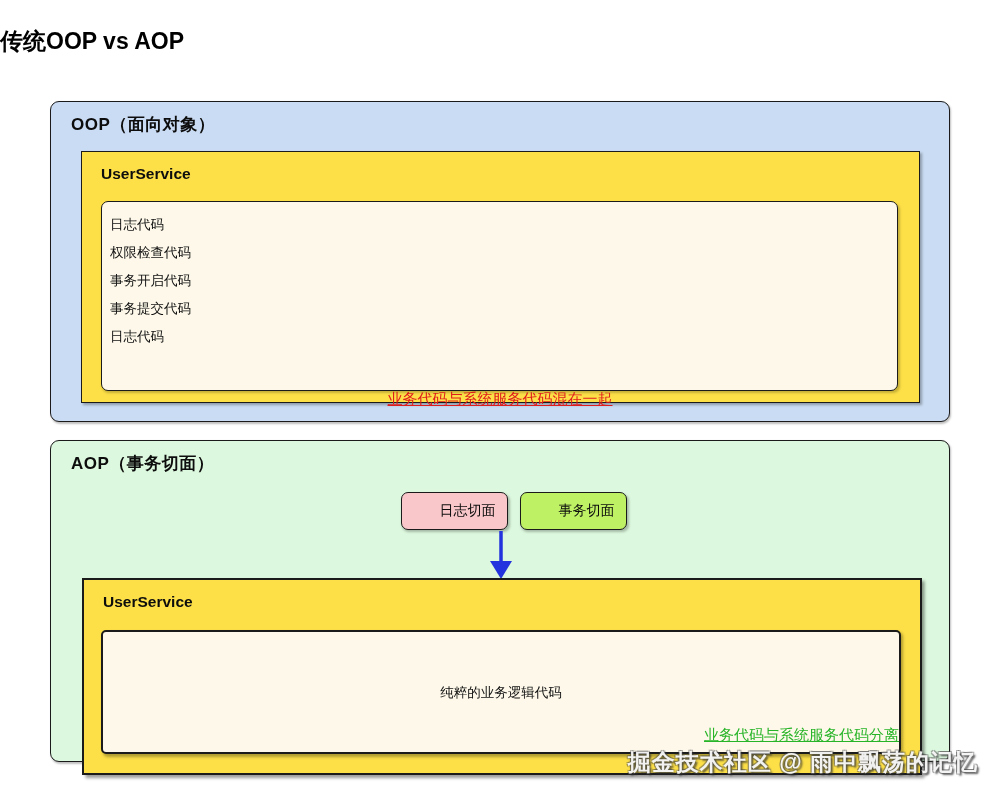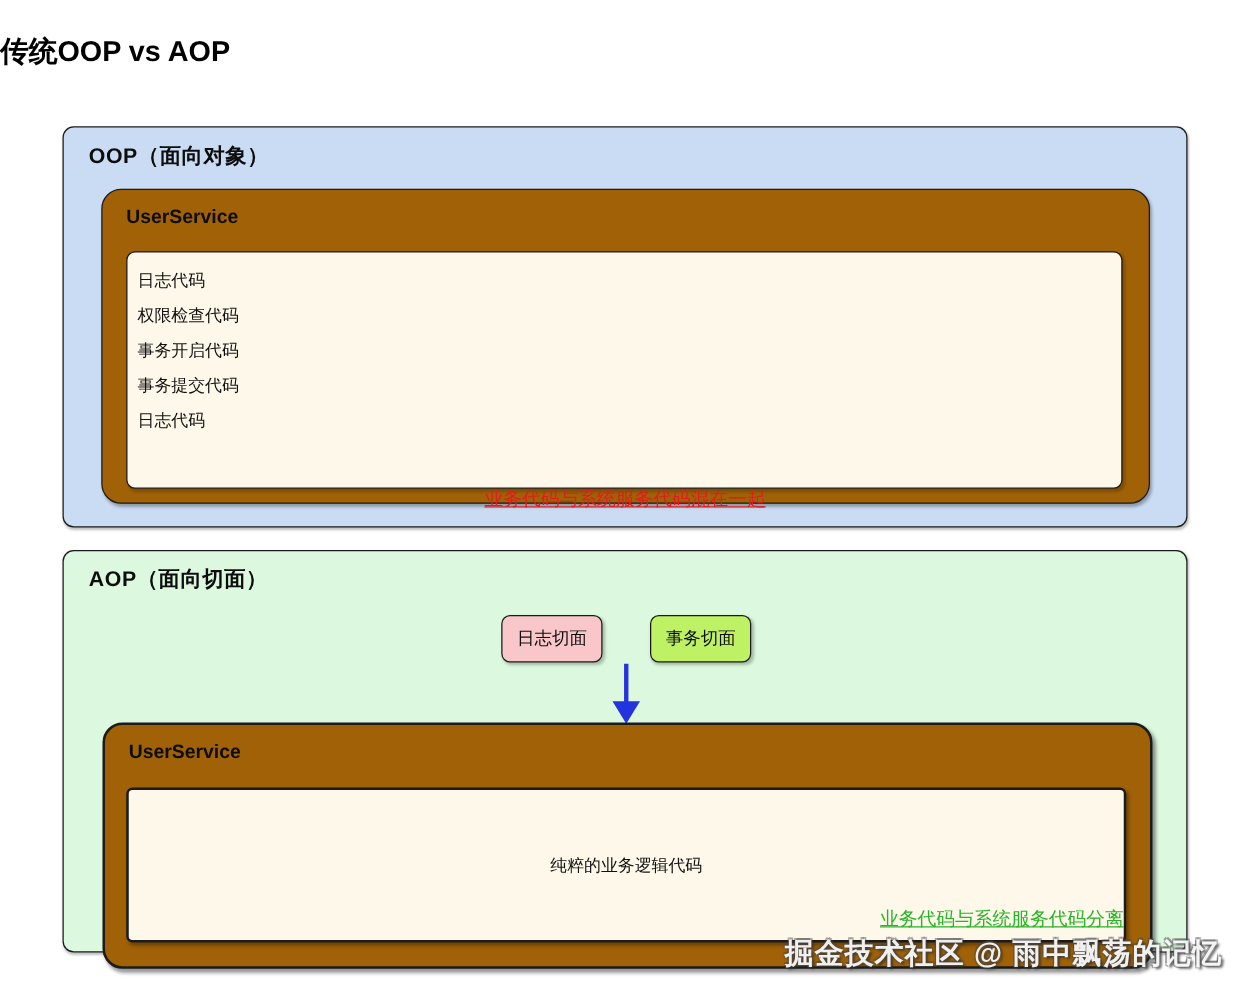--- a/index.html
+++ b/index.html
@@ -18,22 +18,22 @@
     border:1.5px solid #1b1b1b; border-radius:9px;
     box-shadow:1px 1.5px 2px rgba(0,0,0,0.25);
   }
   .panel.oop { top:101px; height:319px; background:#cadcf3; }
   .panel.aop { top:440px; height:320px; background:#dcf8de; }
   .panel-label {
     position:absolute; left:20px; top:11px;
     font-size:17px; font-weight:bold; color:#0d0d0d; letter-spacing:0.5px;
   }
   .service {
-    position:absolute; background:#a16207;
-    border:1.4px solid #1b1b1b; border-radius:16px;
+    position:absolute; background:#fde047;
+    border:1.4px solid #1b1b1b; border-radius:0;
     box-shadow:1.5px 2px 2.5px rgba(0,0,0,0.3);
   }
   .service.oop-service { left:30px; top:49px; width:837px; height:250px; }
   .service.aop-service { left:31px; top:137px; width:836px; height:193px; border-width:2px; box-shadow:2.5px 3px 3px rgba(0,0,0,0.4); }
   .service-label {
     position:absolute; left:19px; top:13px;
     font-size:15.5px; font-weight:bold; color:#0d0d0d;
   }
   .codebox {
     position:absolute; background:#fdf8e9;
@@ -50,20 +50,21 @@
     position:absolute; left:0; width:100%; top:288px;
     text-align:center; font-size:15px; color:#e01d1d;
     text-decoration:underline; z-index:5;
   }
   .aspect {
     position:absolute; top:51px; width:79px; height:36px;
     border:1.4px solid #1b1b1b; border-radius:7px;
     display:flex; align-items:center; justify-content:center;
     font-size:14px; color:#0d0d0d;
     box-shadow:1.5px 2px 2.5px rgba(0,0,0,0.25);
+    padding-left:26px;
   }
   .aspect-log { left:350px; background:#f9c7ca; }
   .aspect-tx  { left:469px; background:#bef264; }
   .down-arrow { position:absolute; left:436px; top:89px; }
   .pure-text {
     position:absolute; left:0; width:100%; top:52px;
     text-align:center; font-size:13.5px; color:#111;
   }
   .aop-caption {
     position:absolute; left:0; width:100%; bottom:7px;
@@ -101,21 +102,21 @@
         <div class="code-line">事务开启代码</div>
         <div class="code-line">事务提交代码</div>
         <div class="code-line">日志代码</div>
       </div>
     </div>
 
     <div class="oop-caption">业务代码与系统服务代码混在一起</div>
   </div>
 
   <div class="panel aop">
-    <div class="panel-label">AOP（面向切面）</div>
+    <div class="panel-label">AOP（事务切面）</div>
 
     <div class="aspect aspect-log">日志切面</div>
     <div class="aspect aspect-tx">事务切面</div>
 
     <svg class="down-arrow" width="28" height="50" viewBox="0 0 28 50">
       <line x1="14" y1="1" x2="14" y2="33" stroke="#2333dd" stroke-width="3.5"></line>
       <polygon points="3,31 25,31 14,49" fill="#2333dd"></polygon>
     </svg>
 
     <div class="service aop-service">

